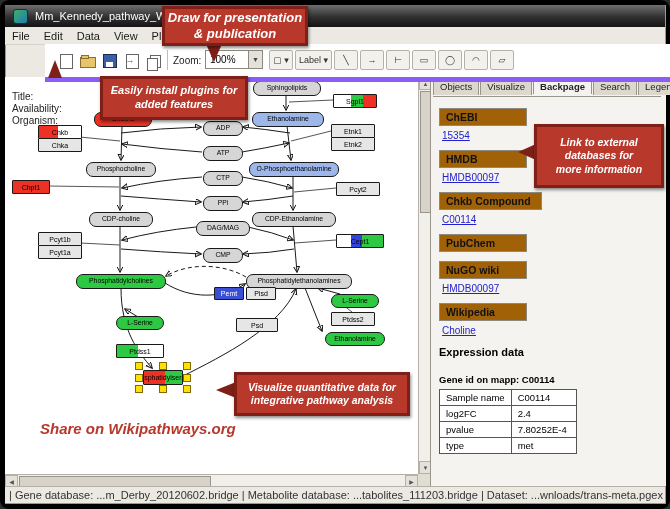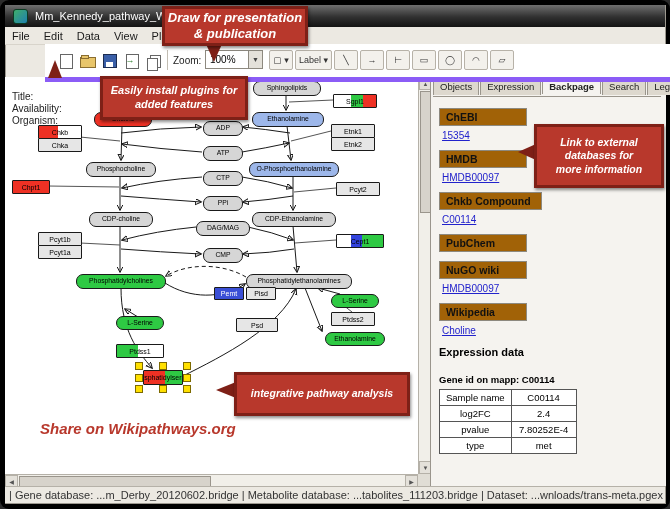--- a/index.html
+++ b/index.html
@@ -67,21 +67,21 @@
   .tab.active{background:#f5f3ef;font-weight:bold;position:relative;top:-1px;padding-top:3px;}
   .rcontent{position:absolute;left:2px;top:19px;width:228px;height:388px;border-top:1px solid #9a958c;
     padding:6px 4px 0 6px;box-sizing:border-box;overflow:hidden;}
   .secHeader{display:inline-block;background:#a16207;border:1px solid #8d897f;padding:2px 10px 2px 6px;
     font-size:10.5px;font-weight:bold;color:#111;min-width:70px;margin:5px 0 4px 0;}
   .secValue{font-size:10px;margin:0 0 4px 3px;}
   .bp-link{color:#2222cc;text-decoration:underline;}
   .expr-title{font-size:11px;font-weight:bold;margin:10px 0 4px 0;}
   .mapp-line{font-size:9.5px;font-weight:bold;margin:16px 0 4px 0;}
   table.expr{border-collapse:collapse;margin-top:2px;}
-  table.expr td{border:1px solid #555;font-size:9.5px;padding:2px 6px;background:#fff;min-width:52px;text-align:center;}
+  table.expr td{border:1px solid #555;font-size:9.5px;padding:2px 6px;background:#fff;min-width:52px;}
   
   .statusbar{position:absolute;left:5px;top:486px;width:660px;height:16px;background:#ece9e2;border-top:1px solid #b5b1a8;
     display:flex;align-items:center;z-index:6;}
   .status-text{font-size:11px;color:#333;padding-left:4px;white-space:nowrap;overflow:hidden;}
   
   .callout{position:absolute;background:#b8382c;border:3px solid #7e2017;color:#fff;z-index:20;
     display:flex;flex-direction:column;align-items:center;justify-content:center;text-align:center;
     font-weight:bold;font-style:italic;box-shadow:1px 2px 3px rgba(0,0,0,.45);}
   .callout .ln{line-height:1.25;}
   .pointer{position:absolute;width:0;height:0;z-index:19;}
@@ -244,21 +244,21 @@
   <div class="hscroll">
     <div class="sarrow" style="left:0;top:0">◀</div>
     <div class="hthumb"></div>
     <div class="sarrow" style="right:0;top:0">▶</div>
   </div>
   <div class="scorner"></div>
 
   <div class="rpanel">
     <div class="tabs" id="panel-tabs">
         <span class="tab">Objects</span>
-        <span class="tab">Expression</span>
+        <span class="tab">Visualize</span>
         <span class="tab active">Backpage</span>
         <span class="tab">Search</span>
         <span class="tab">Legend</span>
       </div>
     <div class="rcontent" id="bp-content">
       <div id="bp-sections">
           <div class="section"><div class="secHeader">ChEBI</div><div class="secValue"><a class="bp-link" href="#">15354</a></div></div>
           <div class="section"><div class="secHeader">HMDB</div><div class="secValue"><a class="bp-link" href="#">HMDB00097</a></div></div>
           <div class="section"><div class="secHeader">Chkb Compound</div><div class="secValue"><a class="bp-link" href="#">C00114</a></div></div>
           <div class="section"><div class="secHeader">PubChem</div></div>
@@ -307,18 +307,19 @@
   <div class="pointer" style="left:48px;top:60px;border-left:7px solid transparent;border-right:7px solid transparent;border-bottom:18px solid #7e2017;"></div>
 
   <div class="callout" style="left:534px;top:124px;width:124px;height:58px;font-size:10.5px;">
     <div class="ln">Link  to external</div>
     <div class="ln">databases  for</div>
     <div class="ln">more information</div>
   </div>
   <div class="pointer" style="left:518px;top:144px;border-top:8px solid transparent;border-bottom:8px solid transparent;border-right:18px solid #7e2017;"></div>
 
   <div class="callout" style="left:234px;top:372px;width:170px;height:38px;font-size:10.5px;">
+    <div class="ln">Visualize quantitative  data  for</div>
     <div class="ln">integrative pathway analysis</div>
   </div>
   <div class="pointer" style="left:216px;top:382px;border-top:8px solid transparent;border-bottom:8px solid transparent;border-right:20px solid #7e2017;"></div>
 
   <div id="share-text">Share on Wikipathways.org</div>
 </div>
 
 </body></html>

